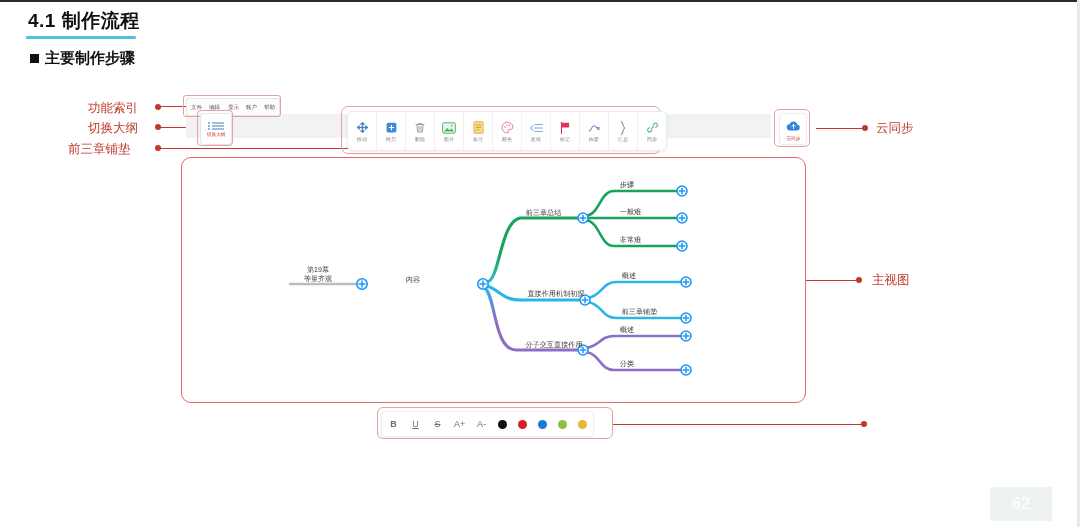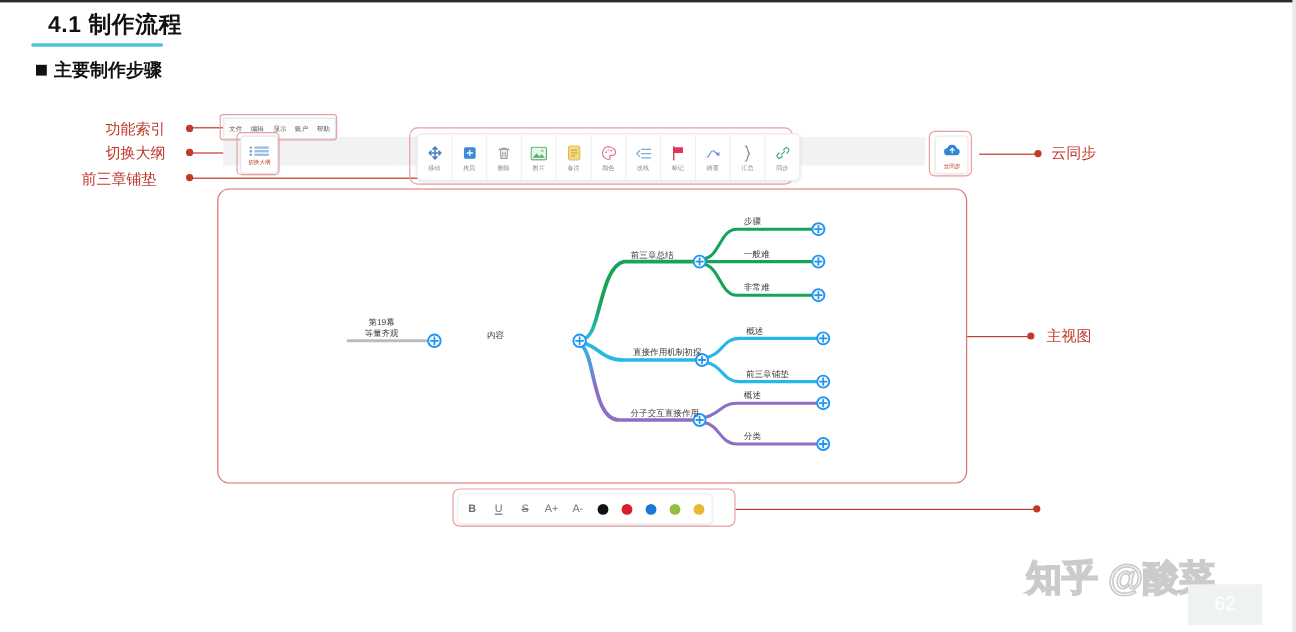--- a/index.html
+++ b/index.html
@@ -5,21 +5,21 @@
   html,body{margin:0;padding:0;}
   body{
     width:1080px;height:527px;background:#ffffff;
     font-family:"Liberation Sans","DejaVu Sans",sans-serif;
     position:relative;overflow:hidden;
     color:#1a1a1a;
   }
   .page{position:absolute;inset:0;}
 
   
-  .h-title{position:absolute;left:28px;top:8px;font-size:19px;font-weight:700;letter-spacing:.5px;color:#111;margin-left:12px;}
+  .h-title{position:absolute;left:28px;top:8px;font-size:19px;font-weight:700;letter-spacing:.5px;color:#111;}
   .h-rule{position:absolute;left:26px;top:36px;width:110px;height:3px;background:#4fc3d9;border-radius:2px;}
   .h-sub{position:absolute;left:30px;top:49px;font-size:15px;font-weight:700;color:#111;display:flex;align-items:center;gap:6px;}
   .h-sub .sq{display:inline-block;width:9px;height:9px;background:#111;}
 
   
   .anno{position:absolute;font-size:12.5px;color:#c0392b;white-space:nowrap;}
   .anno.left{text-align:center;}
   .dot{position:absolute;width:6px;height:6px;border-radius:50%;background:#c0392b;}
   .lead{position:absolute;height:1px;background:#c0392b;}
   .lead-v{position:absolute;width:1px;background:#c0392b;}
@@ -387,16 +387,15 @@
     <span class="fi">A-</span>
     <span class="swatch" style="background:#111111"></span>
     <span class="swatch" style="background:#d81e2c"></span>
     <span class="swatch" style="background:#1878d4"></span>
     <span class="swatch" style="background:#8fbf3e"></span>
     <span class="swatch" style="background:#e8b830"></span>
   </div>
   <div class="dot" style="left:861px;top:421px;"></div>
   <div class="lead" style="left:613px;top:424px;width:250px;"></div>
 
-  <div class="wm">知乎 @酸菜</div>
   <div class="pageno">62</div>
 
 </div>
 
 </body></html>

